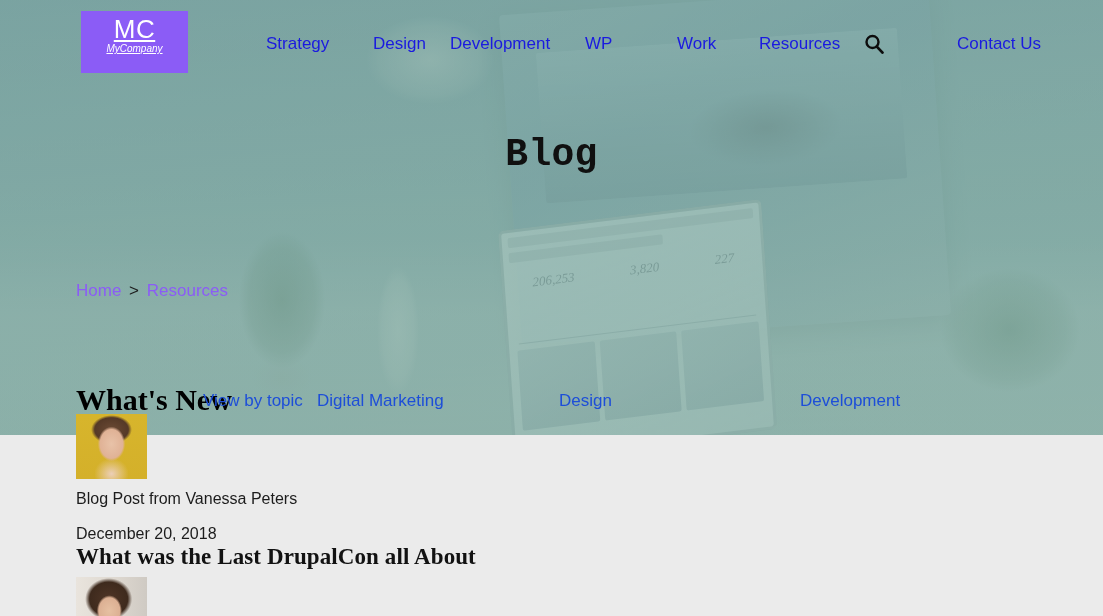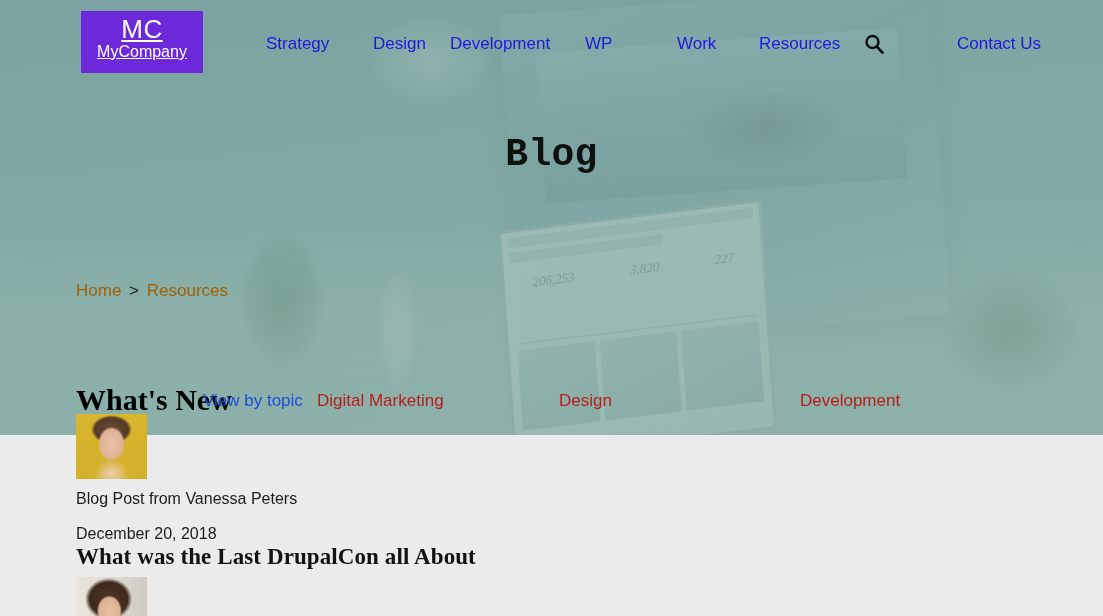--- a/index.html
+++ b/index.html
@@ -116,37 +116,38 @@
   
   .header {
     position: absolute;
     left: 0; top: 0;
     width: 1103px; height: 84px;
     z-index: 30;
   }
   .logo {
     position: absolute;
     left: 81px; top: 11px;
-    width: 122px; height: 62px;
-    background: #6d28d9;
+    width: 107px; height: 62px;
+    background: #8b5cf6;
     color: #ffffff;
     text-align: center;
     padding-top: 5px;
     line-height: 1.0;
     user-select: none;
   }
   .logo .logo-mc {
     font-size: 26px;
     letter-spacing: .5px;
     display: block;
     margin-bottom: 2px;
   }
   .logo .logo-name {
-    font-size: 16px;
+    font-size: 10px;
     display: block;
+    font-style: italic;
   }
   .nav {
     position: absolute;
     left: 0; top: 0;
     width: 1103px; height: 84px;
   }
   .nav a {
     position: absolute;
     top: 34px;
     color: #1a1ae0;
@@ -177,21 +178,21 @@
   }
 
   
   .breadcrumb {
     position: absolute;
     left: 76px; top: 281px;
     font-size: 17px;
     color: #1c1c1c;
     z-index: 25;
   }
-  .breadcrumb a { color: #a16207; text-decoration: none; }
+  .breadcrumb a { color: #8b5cf6; text-decoration: none; }
   .breadcrumb .sep { margin: 0 3px; }
 
   
   .whats-new {
     position: absolute;
     left: 76px; top: 358px;
     font-family: "Liberation Serif", serif;
     font-weight: bold;
     font-size: 30px;
     color: #000000;
@@ -208,21 +209,21 @@
     font-size: 17px;
   }
   .topics .topic-label {
     position: absolute;
     left: 203px; top: 0;
     color: #1d4ed8;
   }
   .topics a {
     position: absolute;
     top: 0;
-    color: #b91c1c;
+    color: #1d4ed8;
     text-decoration: none;
     white-space: nowrap;
   }
 
   
   .posts {
     position: absolute;
     left: 0; top: 414px;
     width: 1103px;
     z-index: 26;

